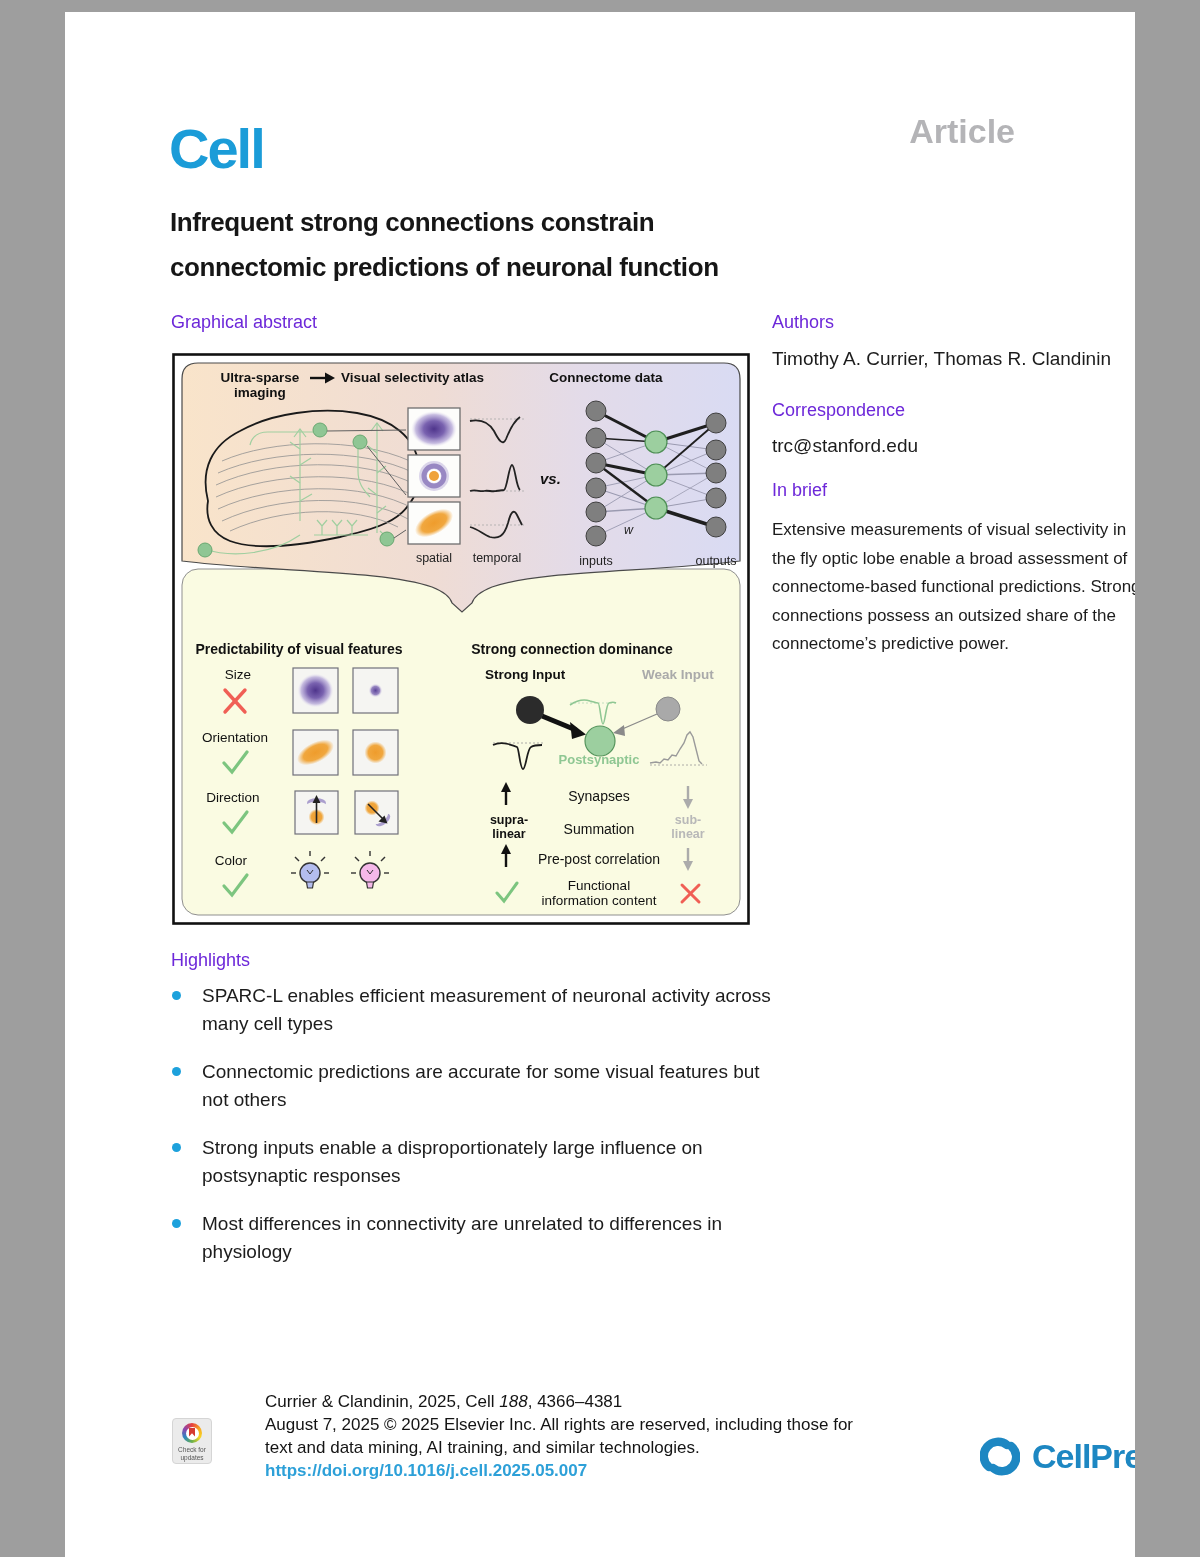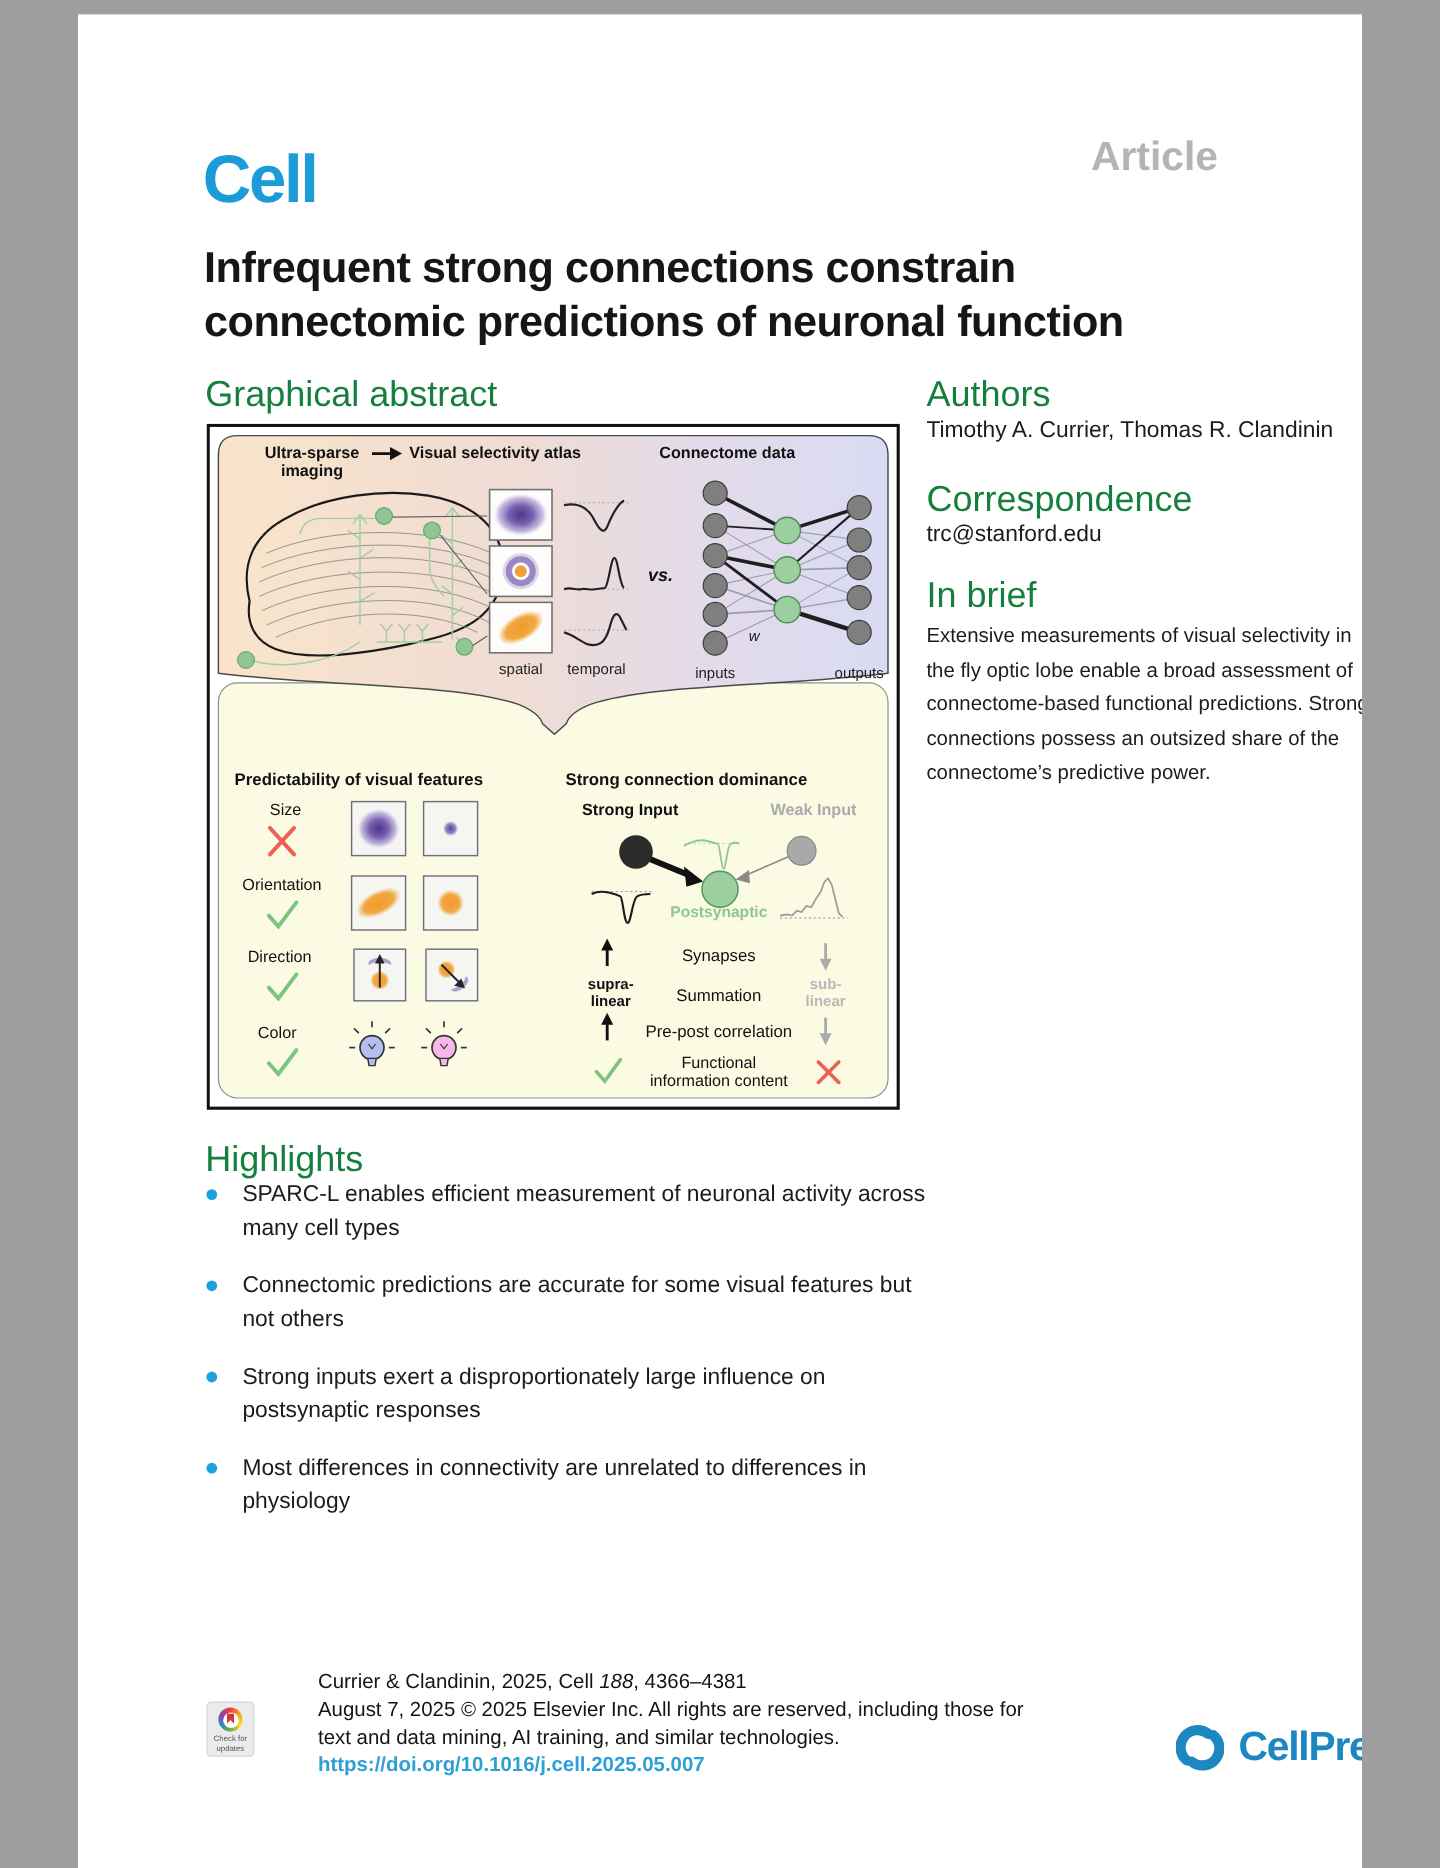--- a/index.html
+++ b/index.html
@@ -2,23 +2,23 @@
 <html><head>
 <meta charset="utf-8">
 <style>
   html,body{margin:0;padding:0;background:#9e9e9e;}
   .page{position:relative;width:1070px;height:1557px;background:#ffffff;margin:12px auto;
         font-family:"Liberation Sans",sans-serif;color:#1c1c1c;overflow:hidden;}
   .abs{position:absolute;}
   
   .cell-logo{left:104px;top:104px;font-size:56px;font-weight:bold;color:#1b9cd8;letter-spacing:-2px;}
   .article-label{top:100px;right:120px;font-size:34px;font-weight:bold;color:#b4b4b7;}
-  .paper-title{left:105px;top:188px;font-size:36px;font-weight:bold;color:#161616;line-height:45px;letter-spacing:-0.4px;}
-  
-  .sec-h{font-size:30px;color:#15803d;font-weight:normal;}
+  .paper-title{left:105px;top:188px;font-size:26px;font-weight:bold;color:#161616;line-height:45px;letter-spacing:-0.4px;}
+  
+  .sec-h{font-size:18px;color:#6d28d9;font-weight:normal;}
   
   .authors-names{left:707px;top:336px;font-size:19px;}
   .corr-email{left:707px;top:423px;font-size:19px;}
   .inbrief-text{left:707px;top:504px;width:380px;font-size:17px;line-height:28.5px;}
   
   .hl-list{left:106px;top:970px;width:600px;}
   .hl-item{position:relative;padding-left:31px;margin-bottom:20px;font-size:19px;line-height:28px;}
   .hl-dot{position:absolute;left:1px;top:9px;width:9px;height:9px;border-radius:50%;background:#1da1dc;}
   
   .badge{left:107px;top:1406px;width:40px;height:46px;background:#ebebeb;border:1px solid #d5d5d5;
@@ -346,21 +346,21 @@
     <div class="hl-item">
       <span class="hl-dot"></span>
       <span>SPARC-L enables efficient measurement of neuronal activity across many cell types</span>
     </div>
     <div class="hl-item">
       <span class="hl-dot"></span>
       <span>Connectomic predictions are accurate for some visual features but not others</span>
     </div>
     <div class="hl-item">
       <span class="hl-dot"></span>
-      <span>Strong inputs exert a disproportionately large influence on postsynaptic responses</span>
+      <span>Strong inputs enable a disproportionately large influence on postsynaptic responses</span>
     </div>
     <div class="hl-item">
       <span class="hl-dot"></span>
       <span>Most differences in connectivity are unrelated to differences in physiology</span>
     </div>
   </div>
 
   <div class="abs badge">
     <div class="badge-ring">
       <div class="badge-ring-inner">

